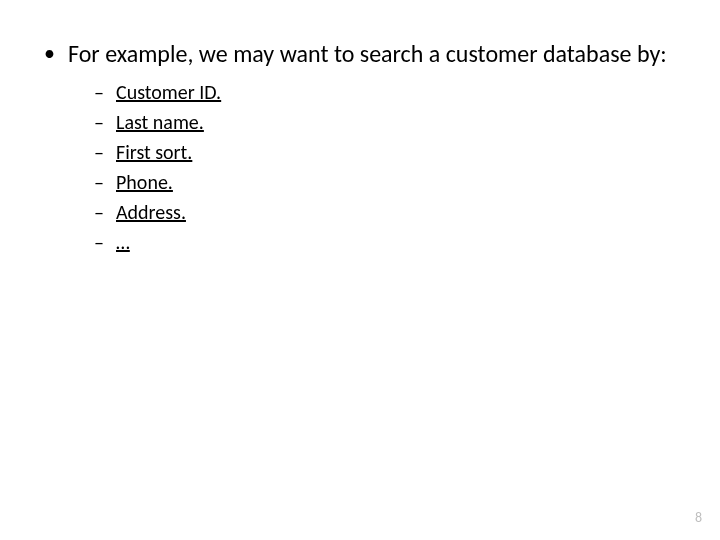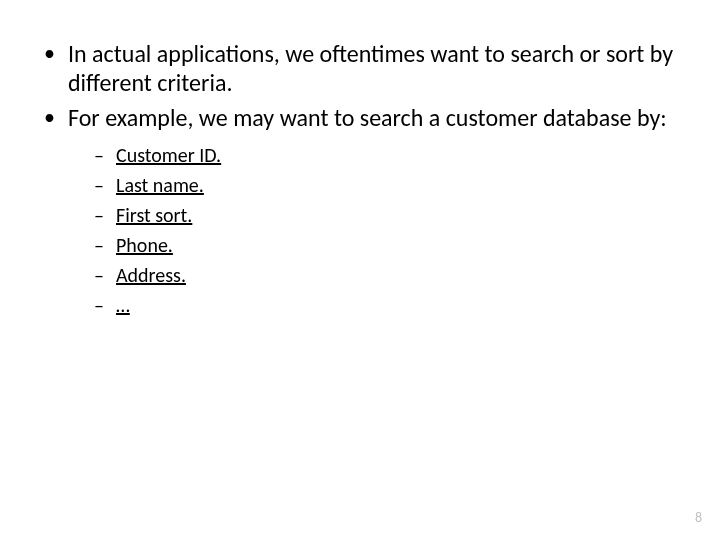--- a/index.html
+++ b/index.html
@@ -78,23 +78,20 @@
   }
 </style>
 </head>
 <body>
 
 <div class="slide">
 
   <div class="body">
     <ul class="level1">
       <li>
-        <span>In actual applications, we oftentimes want to search or sort by different criteria.</span>
-      </li>
-      <li>
         <span>For example, we may want to search a customer database by:</span>
         <ul class="level2">
           <li><span>Customer ID.</span></li>
           <li><span>Last name.</span></li>
           <li><span>First sort.</span></li>
           <li><span>Phone.</span></li>
           <li><span>Address.</span></li>
           <li><span>…</span></li>
         </ul>
       </li>

